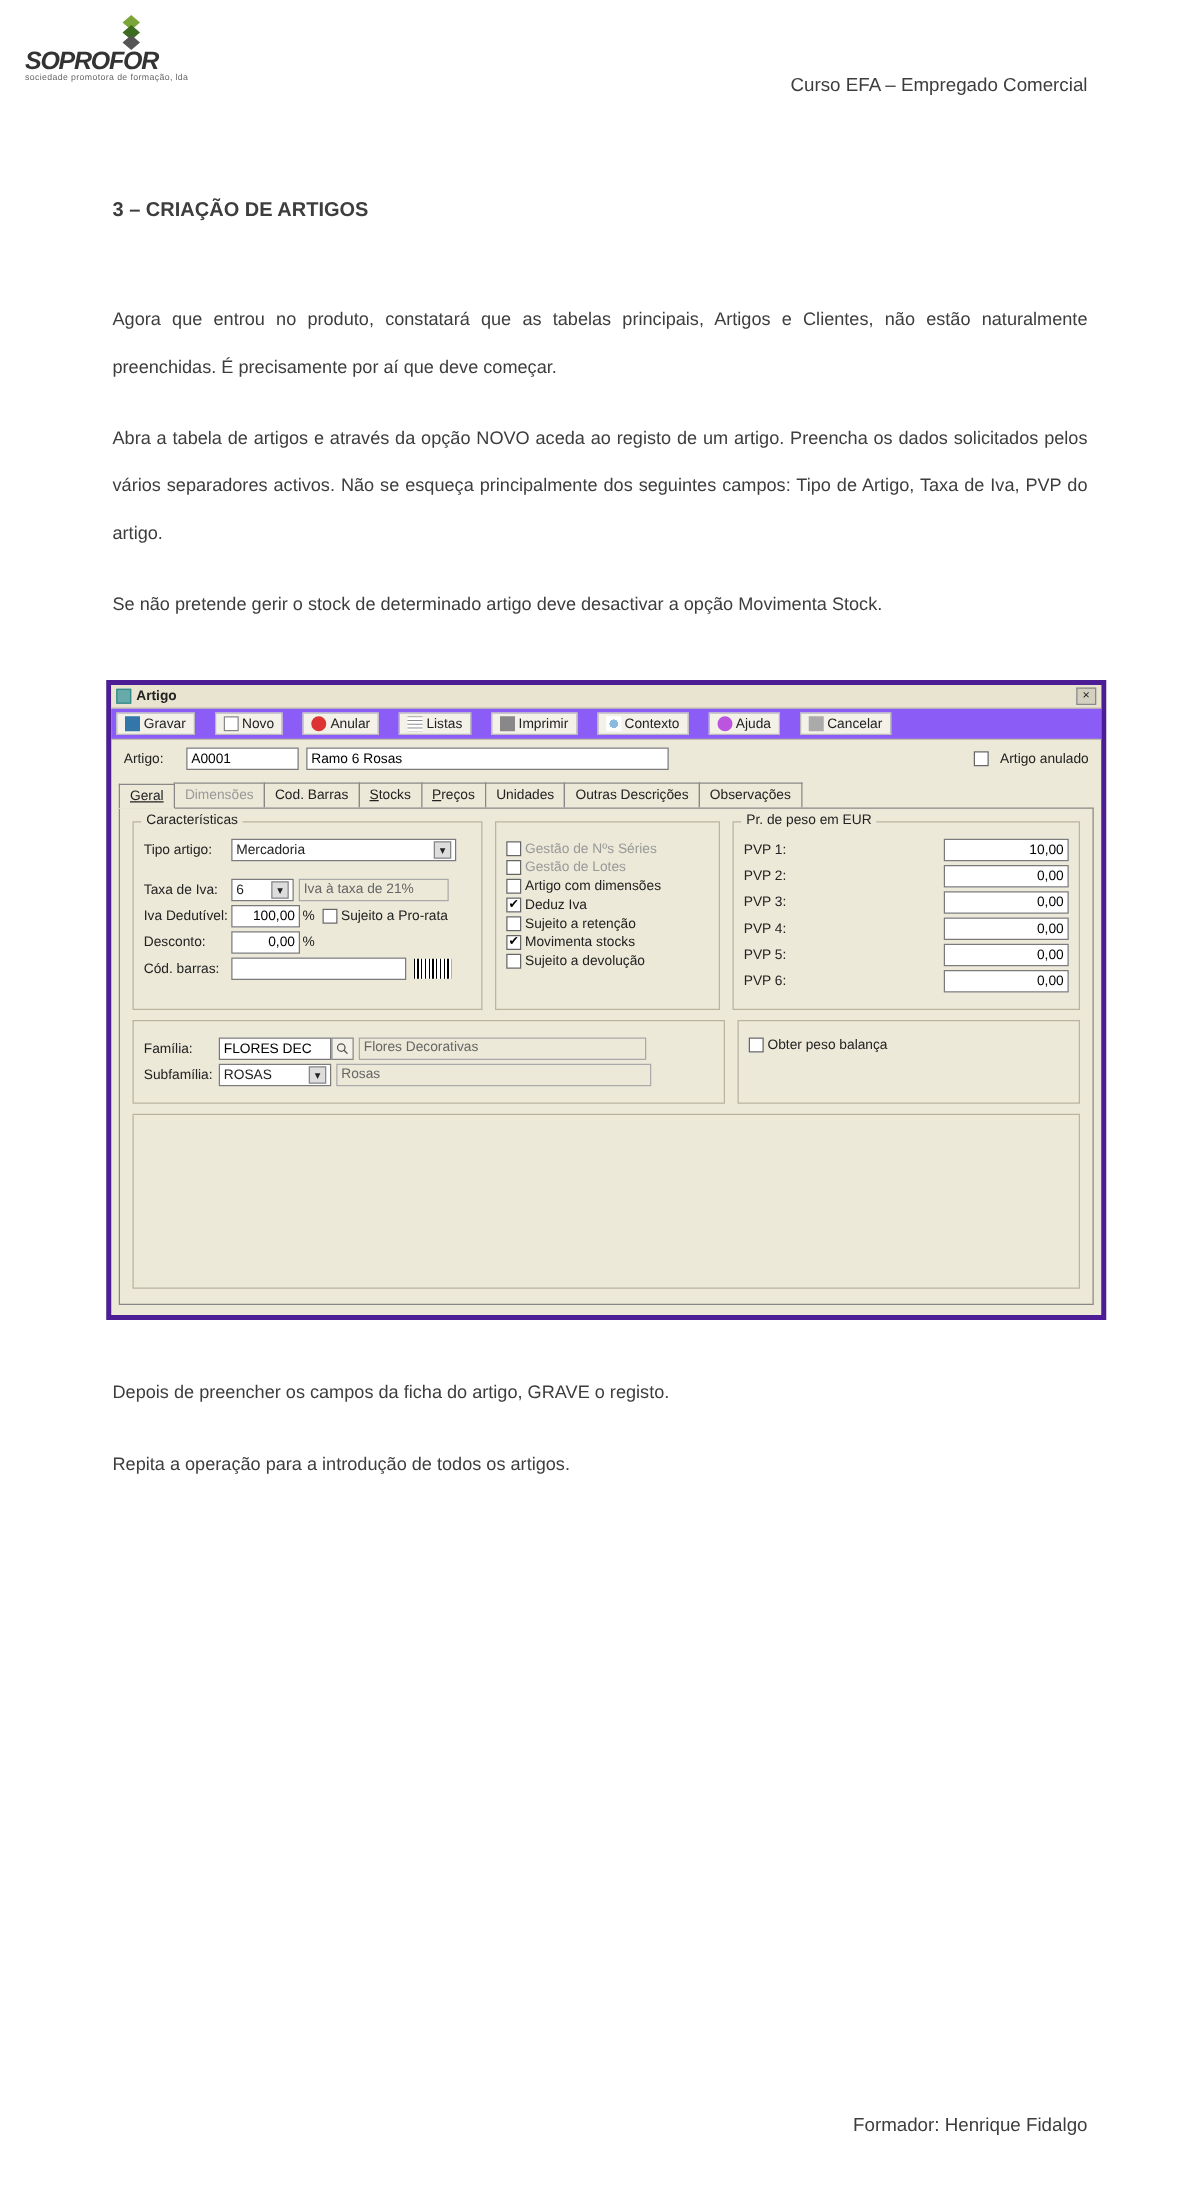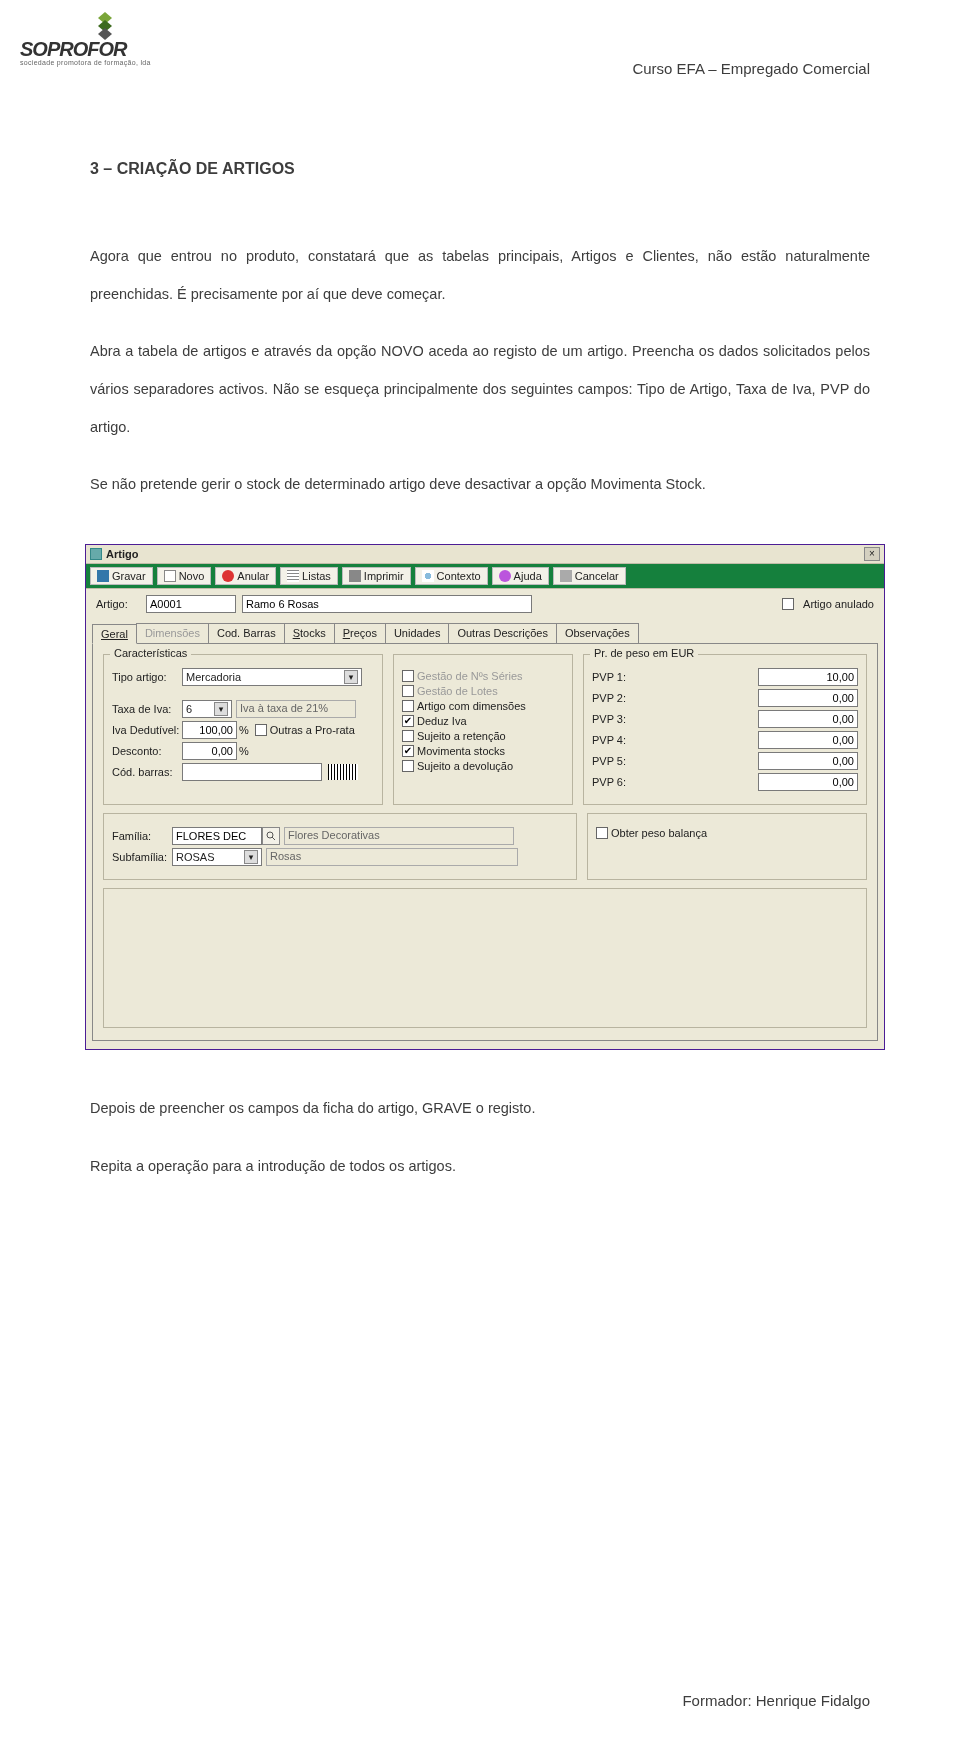--- a/index.html
+++ b/index.html
@@ -67,21 +67,21 @@
     color: #3d3d3d;
     margin-bottom: 20px;
   }
   
   .dialog {
     width: 800px;
     margin: 40px 0 20px -5px;
     font-family: Tahoma, Arial, sans-serif;
     font-size: 11px;
     color: #222;
-    border: 1px solid #4c1d95;
+    border: 4px solid #4c1d95;
     background: #ece9d8;
   }
   .titlebar {
     background: #e8e4d0;
     border-bottom: 1px solid #c0bca8;
     padding: 2px 4px;
     display: flex;
     align-items: center;
     justify-content: space-between;
   }
@@ -98,24 +98,24 @@
     width: 16px; height: 14px;
     background: #d4d0c0;
     border: 1px solid #888;
     font-size: 10px;
     text-align: center;
     line-height: 12px;
     font-family: Arial;
     cursor: default;
   }
   .toolbar {
-    background: #15803d;
+    background: #8b5cf6;
     padding: 3px 4px;
     display: flex;
-    gap: 4px;
+    gap: 16px;
     border-bottom: 1px solid #c0bca8;
   }
   .tbtn {
     display: flex;
     align-items: center;
     gap: 3px;
     padding: 2px 6px;
     border: 1px solid #bbb;
     background: #f3f1e8;
     font-size: 11px;
@@ -338,21 +338,21 @@
               <span>6</span>
                 <span class="arrow">▾</span>
             </div>
             <span class="txt readonly" style="width:120px; margin-left:4px;">Iva à taxa de 21%</span>
           </div>
           <div class="row">
             <span class="lblw" style="width:70px;">Iva Dedutível:</span>
             <input class="txt right-num" style="width: 55px;" value="100,00">
             <span style="margin:0 6px 0 2px;">%</span>
             <span class="chk"></span>
-            <span>Outras a Pro-rata</span>
+            <span>Sujeito a Pro-rata</span>
           </div>
           <div class="row">
             <span class="lblw" style="width:70px;">Desconto:</span>
             <input class="txt right-num" style="width: 55px;" value="0,00">
             <span style="margin-left:2px;">%</span>
           </div>
           <div class="row">
             <span class="lblw" style="width:70px;">Cód. barras:</span>
             <input class="txt" style="width: 140px;">
             <span class="barcode" style="margin-left:6px;"></span>

